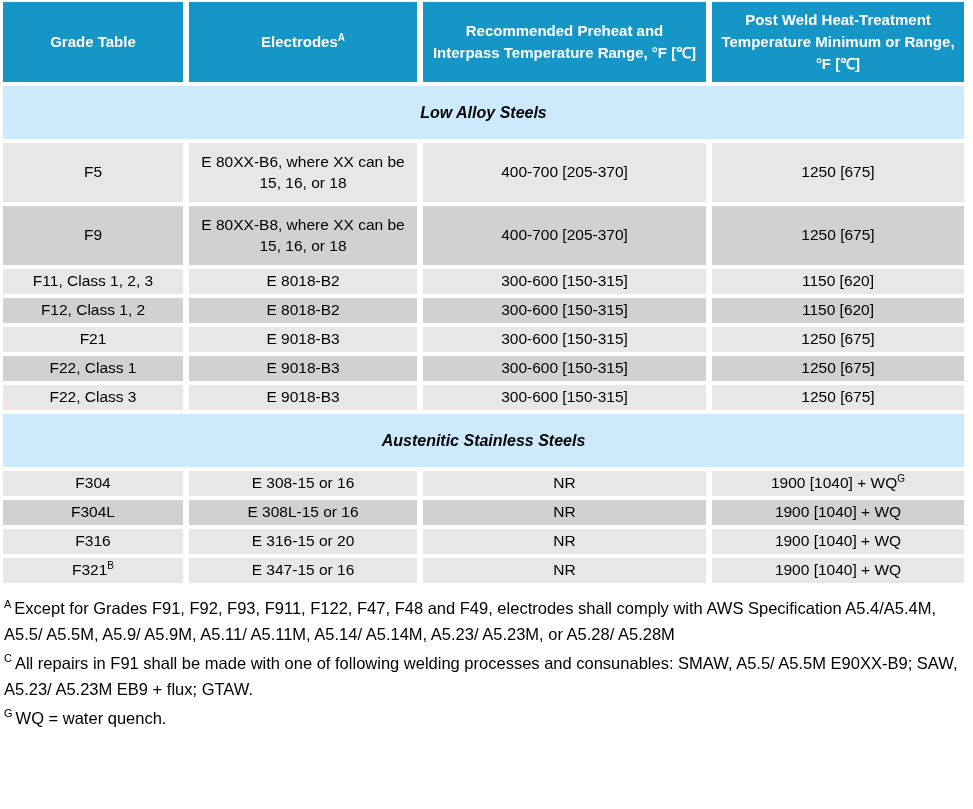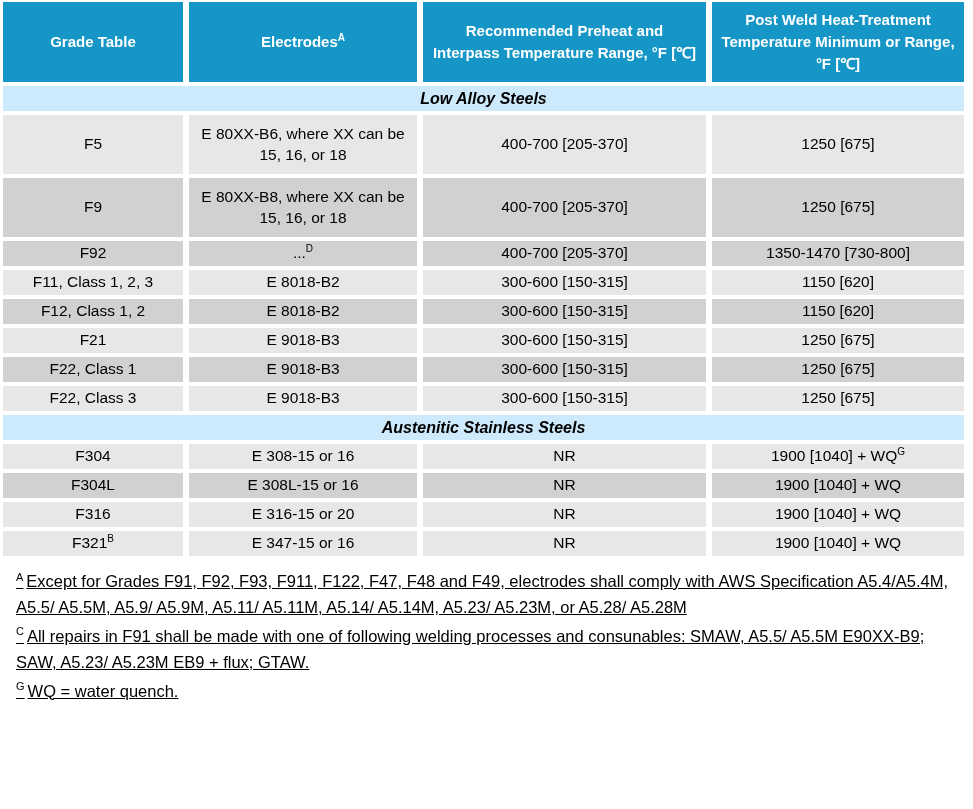--- a/index.html
+++ b/index.html
@@ -34,21 +34,21 @@
     text-align: center;
     padding: 2px 8px;
   }
   tr.band td {
     background: #cdeafc;
     font-weight: bold;
     font-style: italic;
     font-size: 16px;
     text-align: center;
     height: 23px;
-    padding: 1px 4px;
+    padding: 15px 4px;
   }
   td.cell {
     text-align: center;
     font-size: 15.5px;
     line-height: 1.3;
     height: 23px;
     vertical-align: middle;
     padding: 1px 6px;
   }
   tr.light td.cell { background: #e8e7e5; }
@@ -57,23 +57,22 @@
   sup {
     font-size: 10px;
     vertical-align: super;
     line-height: 0;
   }
   .footnotes {
     padding: 8px 6px 0 4px;
     font-size: 16.5px;
   }
   .footnote {
-    margin: 0 0 2px 12px;
+    margin: 0 0 2px 0;
     line-height: 1.6;
-    text-decoration: underline;
   }
   .footnote sup {
     font-size: 11px;
     margin-right: 3px;
   }
 </style>
 </head>
 <body>
 
 <div class="page">
@@ -102,26 +101,20 @@
         <td class="cell"><span>F5</span><sup></sup></td>
         <td class="cell"><span>E 80XX-B6, where XX can be 15, 16, or 18</span><sup></sup></td>
         <td class="cell">400-700 [205-370]</td>
         <td class="cell"><span>1250 [675]</span><sup></sup></td>
       </tr>
       <tr class="dark tall">
         <td class="cell"><span>F9</span><sup></sup></td>
         <td class="cell"><span>E 80XX-B8, where XX can be 15, 16, or 18</span><sup></sup></td>
         <td class="cell">400-700 [205-370]</td>
         <td class="cell"><span>1250 [675]</span><sup></sup></td>
-      </tr>
-      <tr class="dark">
-        <td class="cell"><span>F92</span><sup></sup></td>
-        <td class="cell"><span>...</span><sup>D</sup></td>
-        <td class="cell">400-700 [205-370]</td>
-        <td class="cell"><span>1350-1470 [730-800]</span><sup></sup></td>
       </tr>
       <tr class="light">
         <td class="cell"><span>F11, Class 1, 2, 3</span><sup></sup></td>
         <td class="cell"><span>E 8018-B2</span><sup></sup></td>
         <td class="cell">300-600 [150-315]</td>
         <td class="cell"><span>1150 [620]</span><sup></sup></td>
       </tr>
       <tr class="dark">
         <td class="cell"><span>F12, Class 1, 2</span><sup></sup></td>
         <td class="cell"><span>E 8018-B2</span><sup></sup></td>

